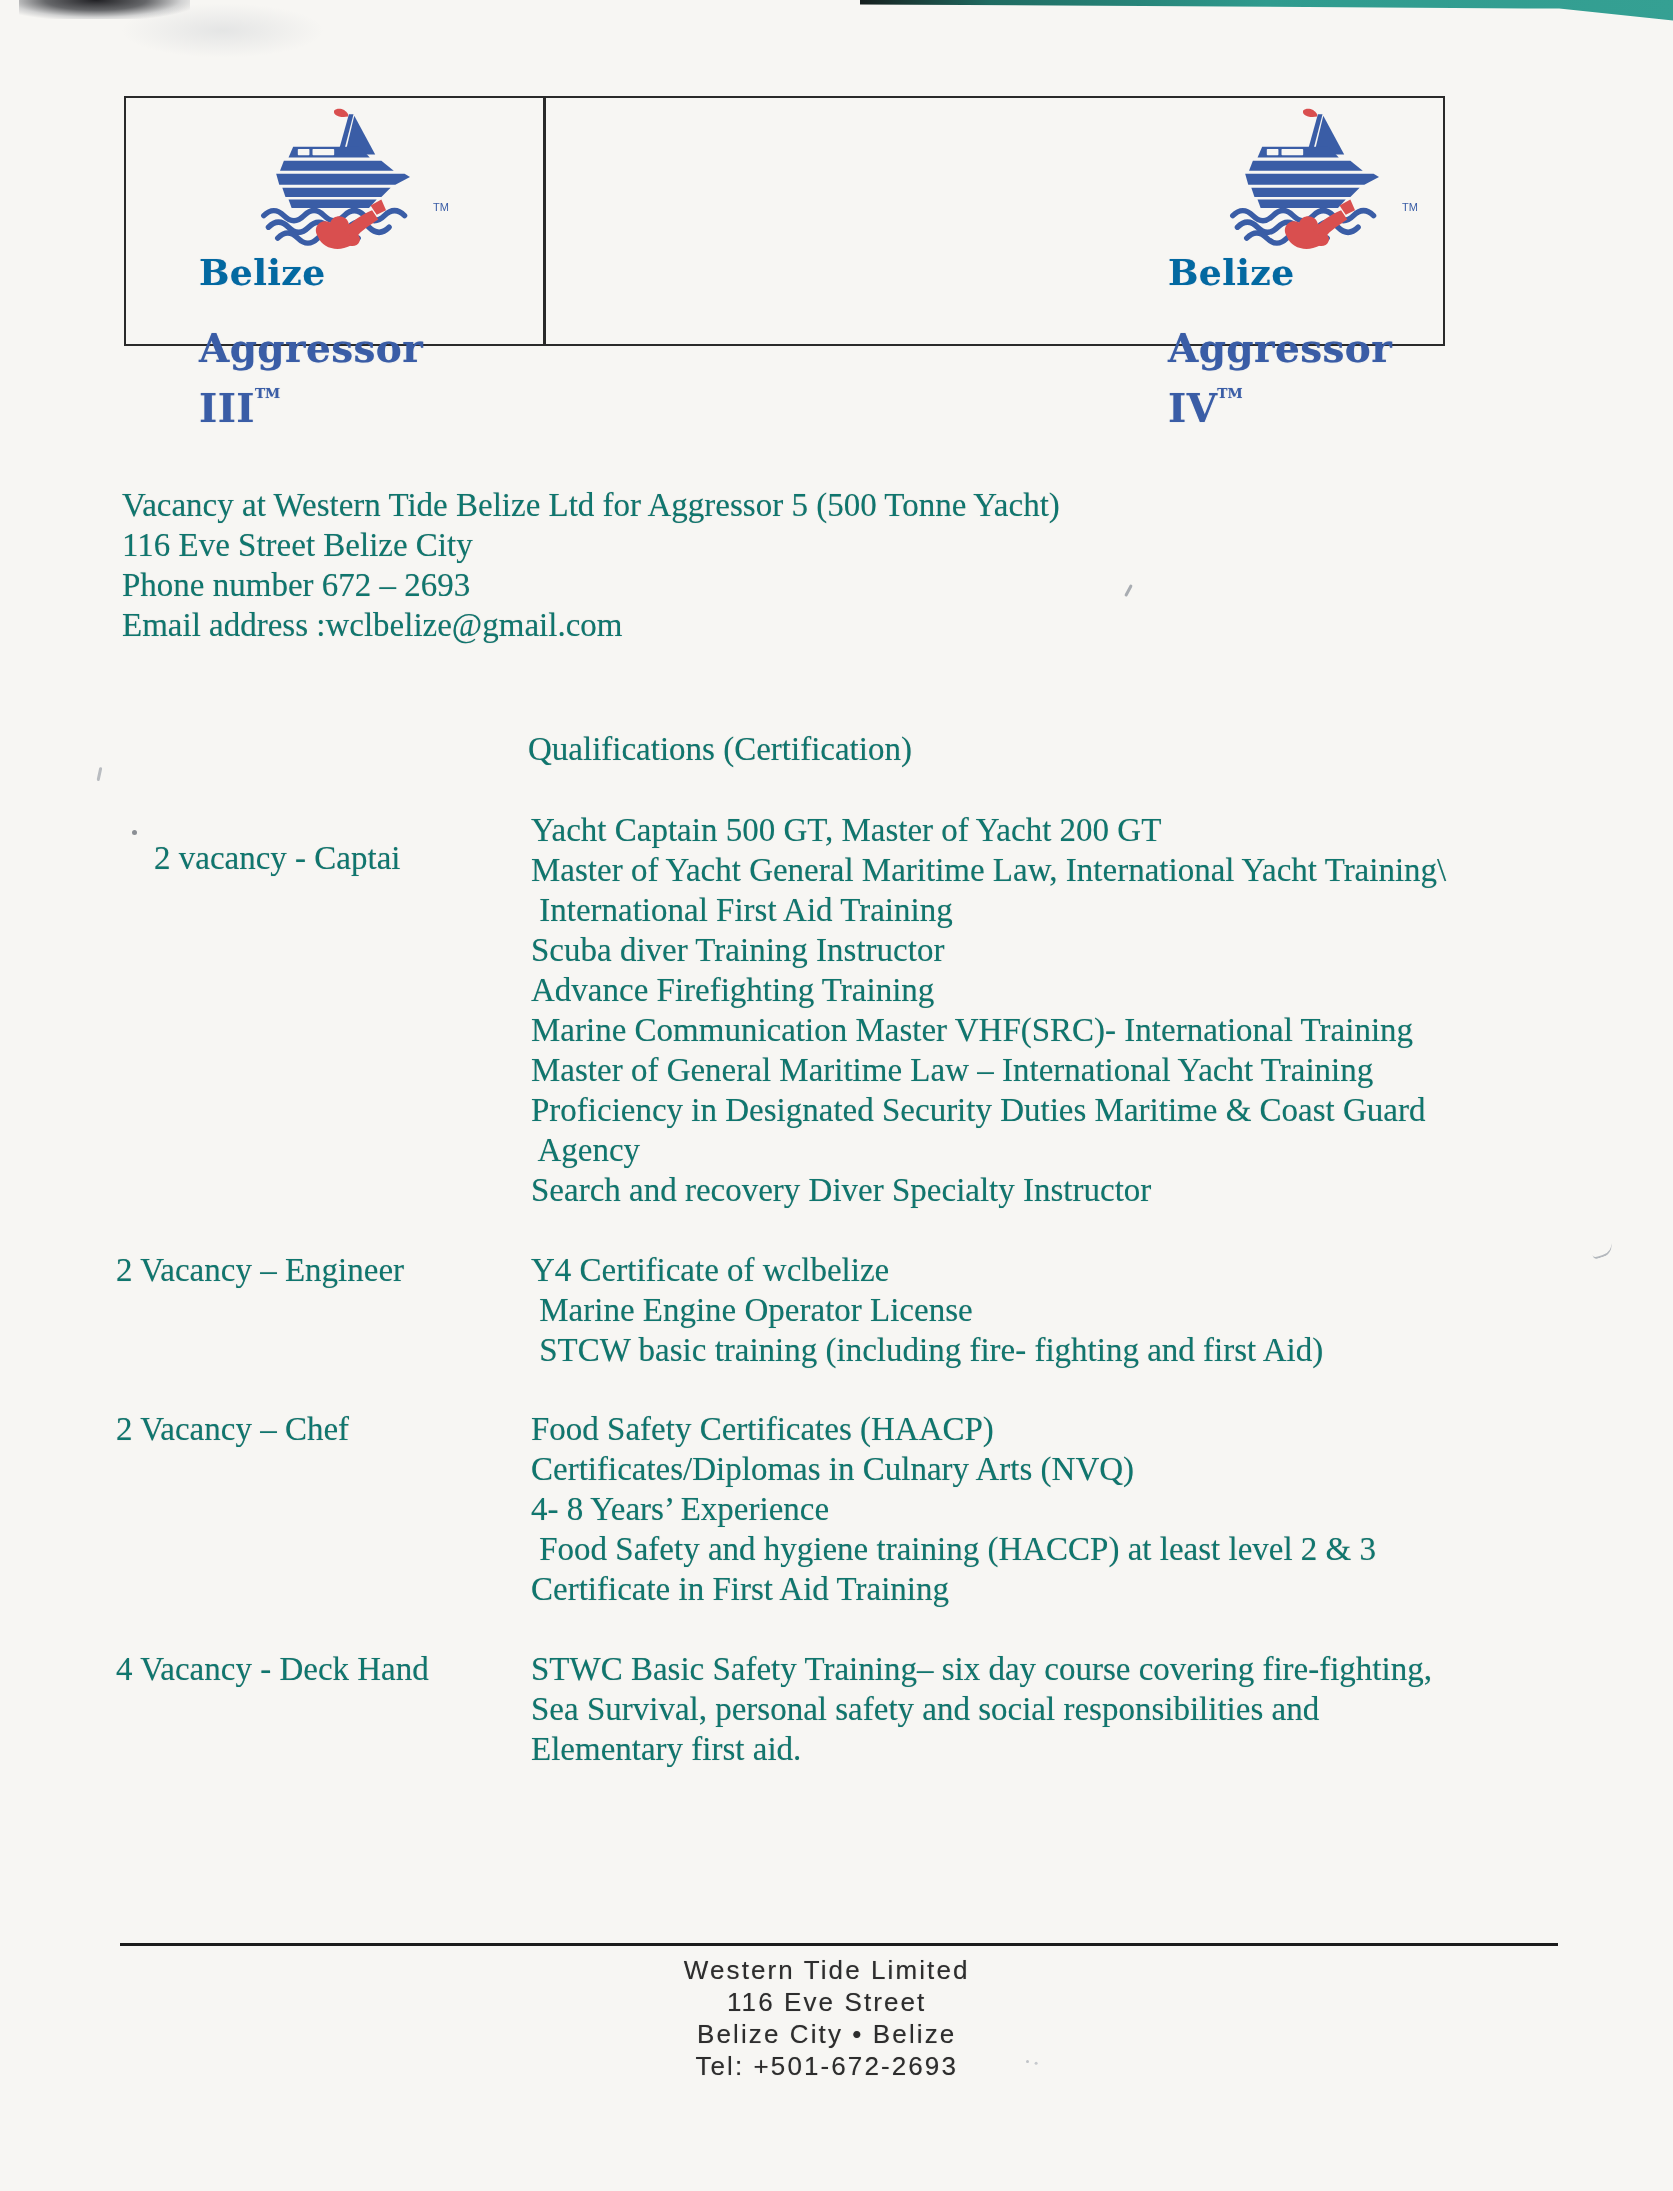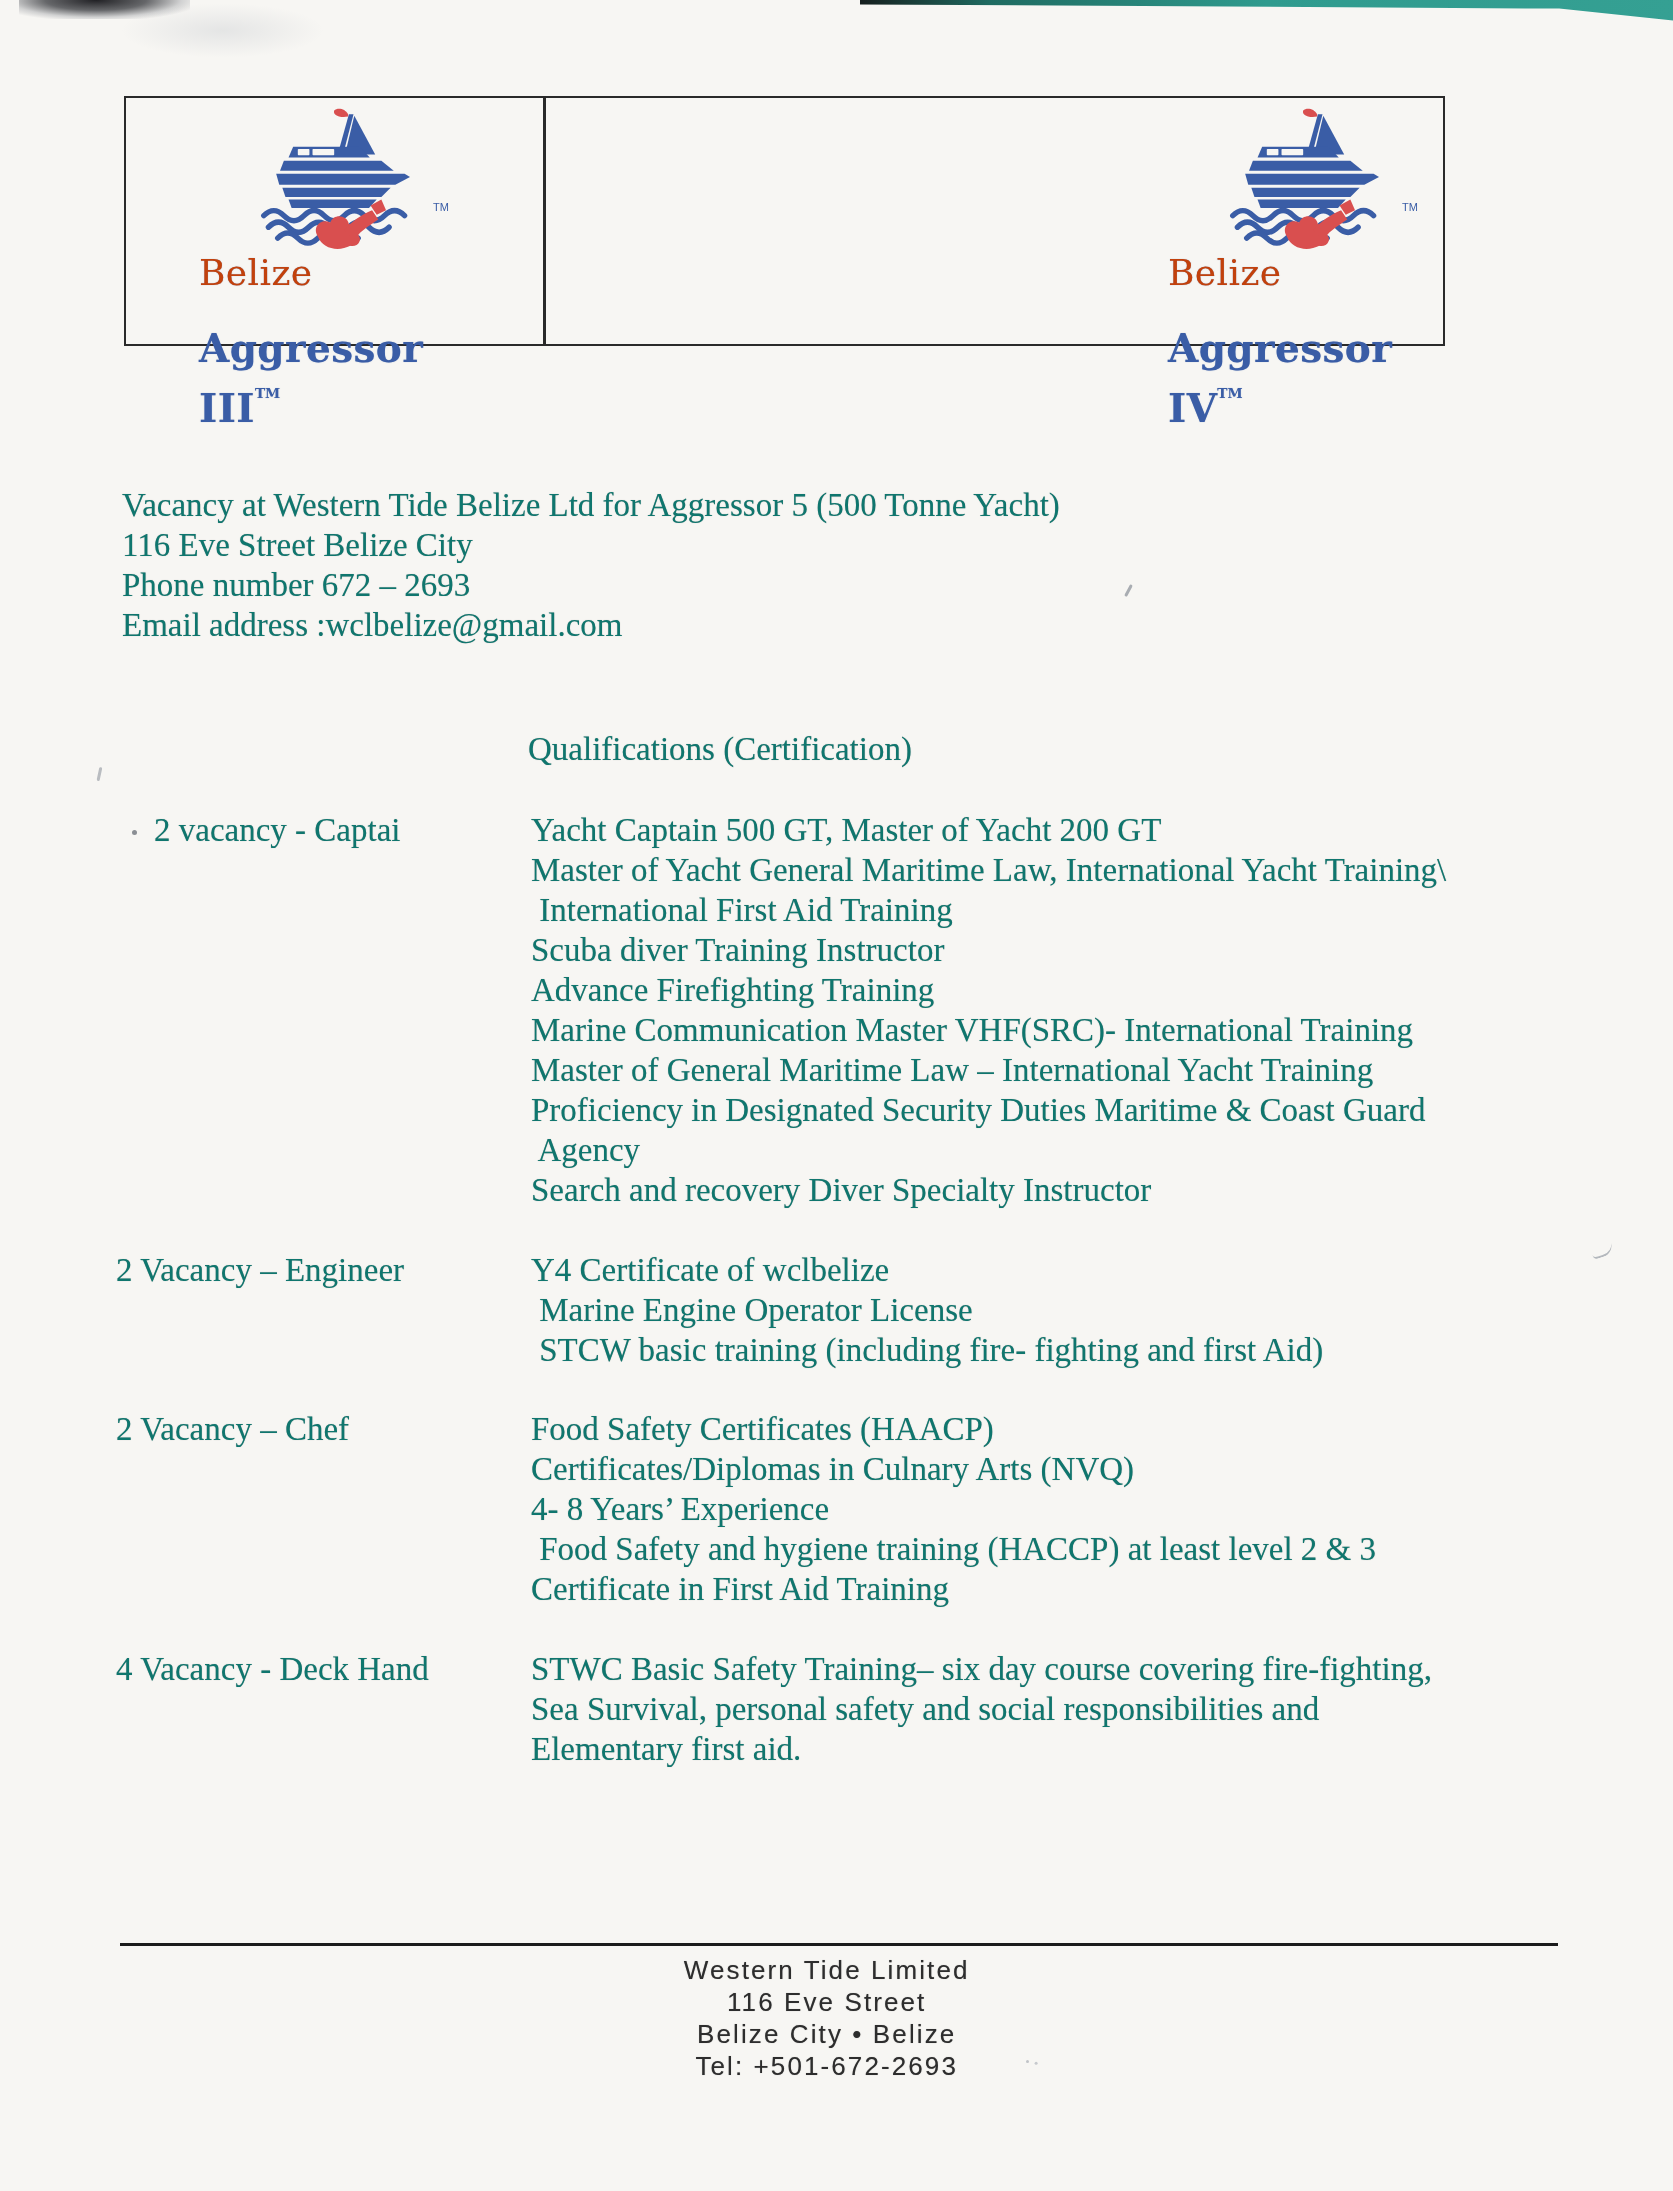--- a/index.html
+++ b/index.html
@@ -42,22 +42,22 @@
   .logo-block { position:absolute; top:6.8px; width:274px; text-align:left; }
   .logo-block.left  { left:73px; }
   .logo-block.right { left:1042px; }
   .logo-art { position:relative; width:274px; height:147px; }
   .logo-art svg { display:block; margin:0 auto; width:187px; height:147px; }
   .tm-mark {
     position:absolute; right:24px; top:96px;
     font-family:"Liberation Sans", sans-serif; font-size:11px; color:#3a5da6; letter-spacing:0;
   }
   .logo-brand {
-    font-family:"DejaVu Serif", serif; font-weight:400;
-    font-size:36px; line-height:41px; color:#c2410c; letter-spacing:0.4px;
+    font-family:"DejaVu Serif", serif; font-weight:700;
+    font-size:36px; line-height:41px; color:#0369a1; letter-spacing:0.4px;
     text-shadow:0 0 0.9px rgba(58,93,166,0.5);
   }
   .logo-model {
     font-family:"DejaVu Serif", serif; font-weight:700;
     font-size:39px; line-height:45px; color:#3a5da6; letter-spacing:0.4px;
     text-shadow:0 0 0.9px rgba(58,93,166,0.5);
     margin-top:33px;
   }
   .logo-model sup { font-size:13.7px; vertical-align:24px; letter-spacing:0; }
 
@@ -66,21 +66,21 @@
            text-shadow:0 0 0.9px rgba(40,40,40,0.35); }
   .intro { position:absolute; left:122px; top:485px; }
   .qual-heading { position:absolute; left:528px; top:729px; }
 
   .qual-row { position:absolute; left:0; width:1674px; }
   .row-captain  { top:810px; }
   .row-engineer { top:1250px; }
   .row-chef     { top:1409px; }
   .row-deckhand { top:1649px; }
   .row-label  { position:absolute; left:116px; top:0; }
-  .row-captain .row-label { left:154px; }
+  .row-captain .row-label { left:154px;margin-top:28px; }
   .row-values { position:absolute; left:531px; top:0; }
 
   
   .footer-rule { position:absolute; left:120px; top:1943px; width:1438px; height:3.4px; background:#1b1b1b; }
   .footer {
     position:absolute; left:-10.3px; top:1954px; width:1674px; text-align:center;
     font-family:"Liberation Sans", sans-serif; font-size:26px; line-height:32px;
     letter-spacing:2.1px; color:#2d2d2d; text-shadow:0 0 0.9px rgba(60,60,60,0.45);
   }
 </style>

